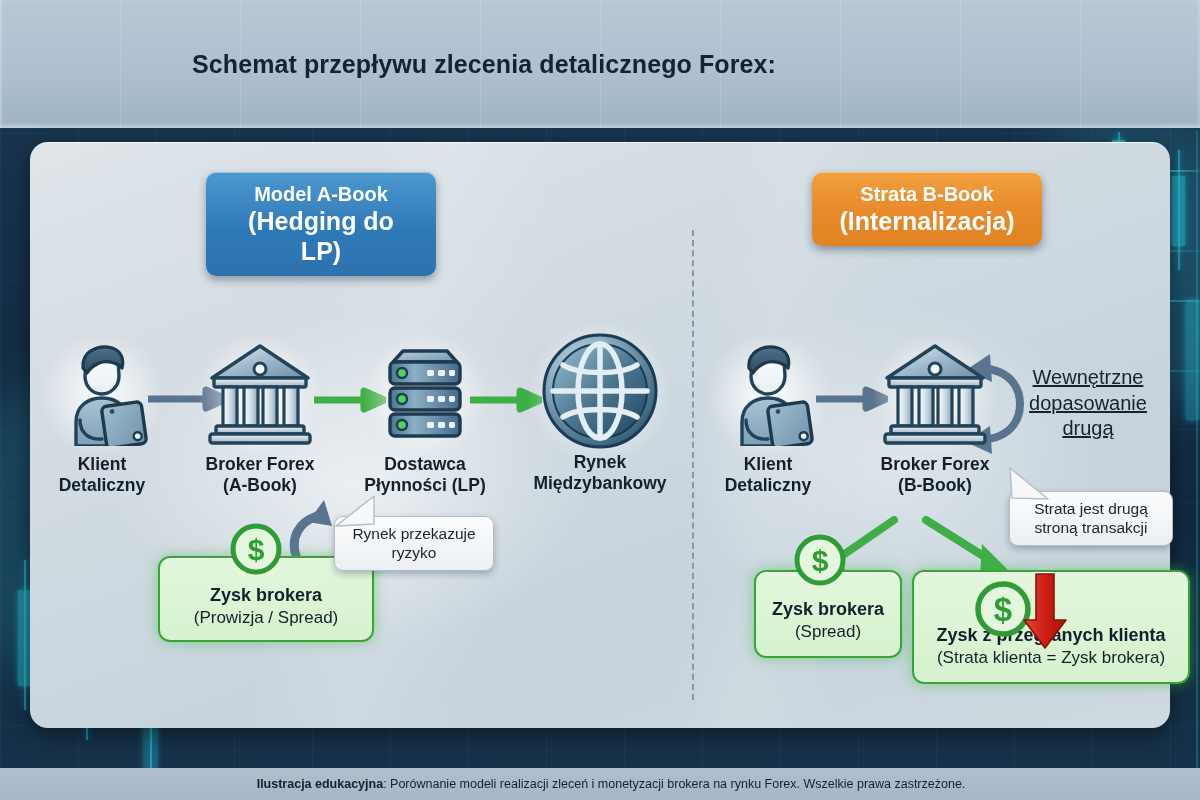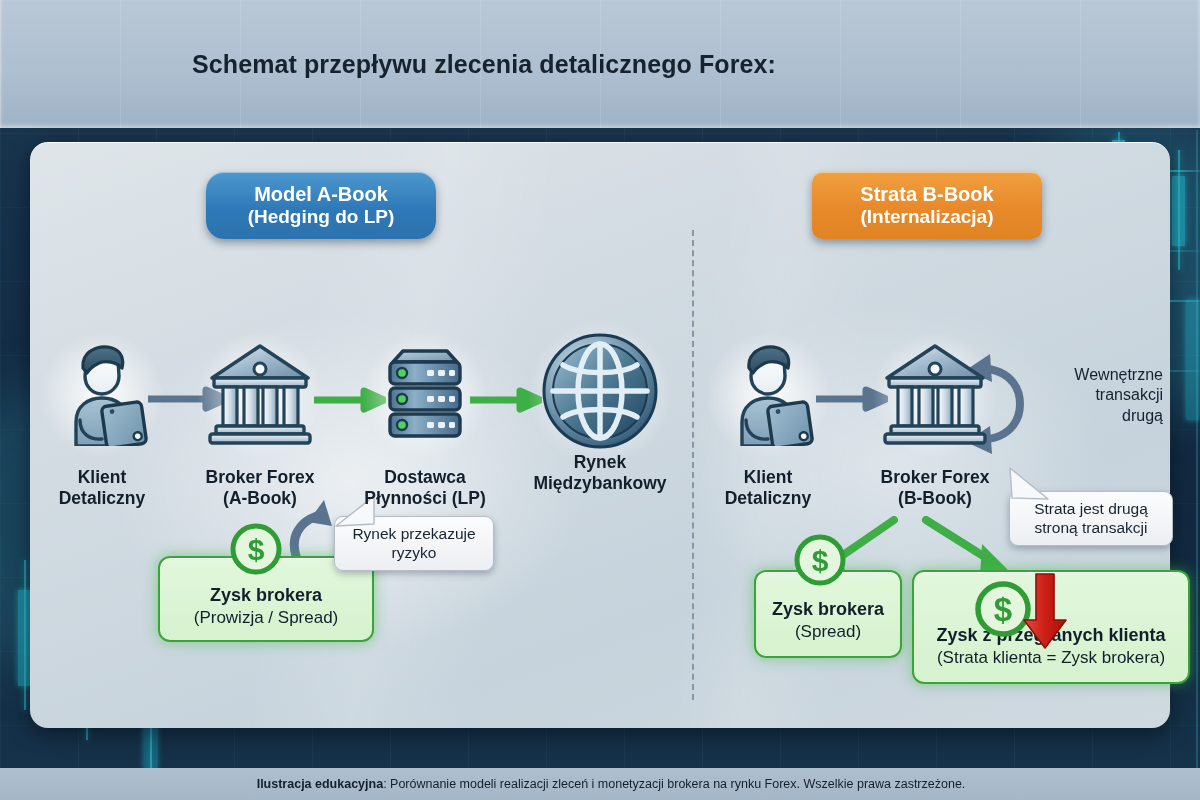--- a/index.html
+++ b/index.html
@@ -59,33 +59,33 @@
     background:
       linear-gradient(100deg,rgba(255,255,255,0) 25%,rgba(255,255,255,.45) 34%,rgba(255,255,255,0) 44%),
       linear-gradient(95deg,rgba(255,255,255,0) 58%,rgba(255,255,255,.35) 64%,rgba(255,255,255,0) 72%);}
   .divider{position:absolute;left:662px;top:88px;width:0;height:470px;
     border-left:2px dashed #8897a6;}
 
   
   .badge{position:absolute;border-radius:10px;padding:10px 22px;text-align:center;
     color:#fff;font-weight:bold;font-size:20px;line-height:1.2;
     box-shadow:0 4px 8px rgba(10,30,50,.38), inset 0 1px 0 rgba(255,255,255,.42);}
-  .badge .bl2{font-size:19px;}
+  .badge .bl2{font-size:25px;}
   .badge-a{left:206px;top:172px;width:186px;
-    background:linear-gradient(180deg,#4e98cf 0%,#2f79b8 55%,#2c72ae 100%);border-radius:18px;}
+    background:linear-gradient(180deg,#4e98cf 0%,#2f79b8 55%,#2c72ae 100%);}
   .badge-b{left:812px;top:172px;width:186px;
     background:linear-gradient(180deg,#f0a040 0%,#e8892a 55%,#e08423 100%);}
 
   
   .node{position:absolute;display:flex;flex-direction:column;align-items:center;width:160px;}
   .node .glow{position:absolute;width:130px;height:130px;border-radius:50%;
     background:radial-gradient(circle,rgba(255,255,255,.95) 0%,rgba(255,255,255,0) 68%);
     top:-8px;left:15px;pointer-events:none;}
   .node .ic{position:relative;z-index:2;height:112px;display:flex;align-items:center;justify-content:center;}
-  .node .lbl{position:relative;z-index:2;margin-top:17px;text-align:center;
+  .node .lbl{position:relative;z-index:2;margin-top:4px;text-align:center;
     font-size:17.5px;font-weight:bold;color:#13202c;line-height:1.2;}
   .node .lbl span{display:block;}
 
   
   .arrow{position:absolute;}
 
   
   .pbox{position:absolute;border:2px solid #3aa537;border-radius:12px;
     background:linear-gradient(180deg,#e2f7dc 0%,#d6f2ce 100%);
     box-shadow:0 0 14px rgba(60,190,70,.55), inset 0 1px 0 rgba(255,255,255,.85);
@@ -94,21 +94,21 @@
   .pbox .p2{font-size:17px;line-height:1.25;}
   .coin{position:absolute;z-index:5;}
 
   
   .callout{position:absolute;background:linear-gradient(180deg,#fbfcfd 0%,#eceff2 100%);
     border:1px solid #b4bdc6;border-radius:9px;padding:7px 11px;
     box-shadow:0 3px 7px rgba(20,40,60,.3);
     font-size:15.5px;color:#182430;line-height:1.25;text-align:center;}
   .calloutTail{position:absolute;}
 
-  .note{position:absolute;font-size:16px;color:#16222e;line-height:1.28;text-align:right;}
+  .note{position:absolute;font-size:20px;color:#16222e;line-height:1.28;text-align:center;text-decoration:underline;}
 </style>
 </head>
 <body>
 
 <div id="stage">
 
   <div class="bg-base"></div>
   <div class="bg-grid"></div>
 
   <div class="softblob" style="left:-60px;top:380px;width:260px;height:300px;background:rgba(60,190,210,.18);"></div>
@@ -405,21 +405,21 @@
 
   <div class="arrow" style="left:960px;top:352px;">
     <svg width="70" height="104" viewBox="0 0 70 104">
       <path d="M20 16 C56 18 60 42 60 52 C60 62 56 86 20 88" fill="none" stroke="#5a7490" stroke-width="8" stroke-linecap="round"></path>
       <path d="M30 2 L6 18 L32 30 Z" fill="#5a7490"></path>
       <path d="M30 74 L6 90 L32 102 Z" fill="#5a7490"></path>
     </svg>
   </div>
   <div class="note" style="left:1013px;top:365px;width:150px;">
     <div>Wewnętrzne</div>
-    <div>transakcji</div>
+    <div>dopasowanie</div>
     <div>drugą</div>
   </div>
 
   <div class="arrow" style="left:790px;top:516px;">
     <svg width="108" height="64" viewBox="0 0 108 64">
       <path d="M104 4 L40 48" fill="none" stroke="#3fae47" stroke-width="8" stroke-linecap="round"></path>
       <path d="M48 28 L22 60 L56 58 Z" fill="#3fae47"></path>
     </svg>
   </div>
   <div class="arrow" style="left:920px;top:516px;">

